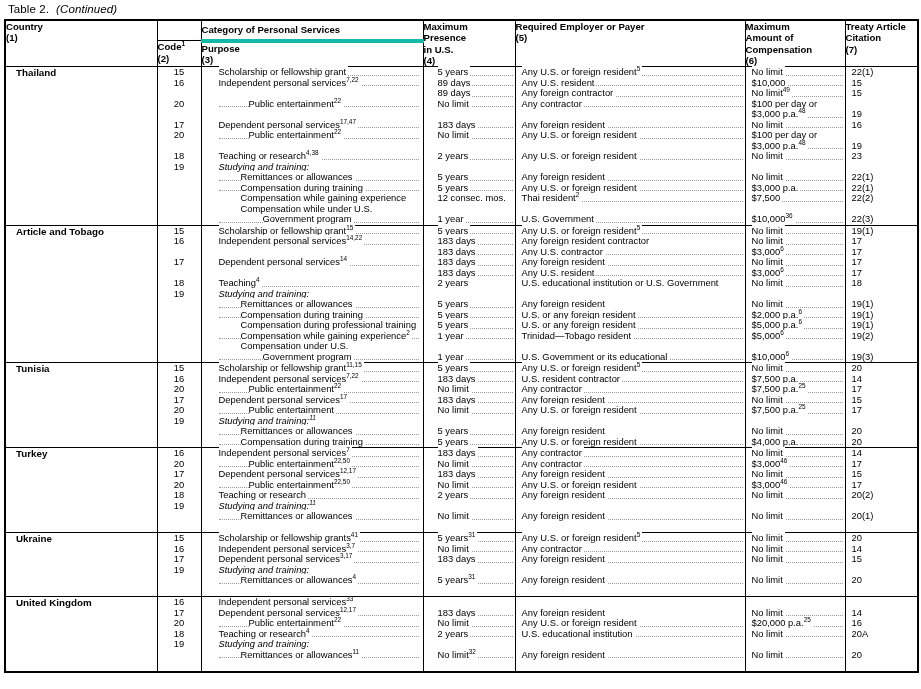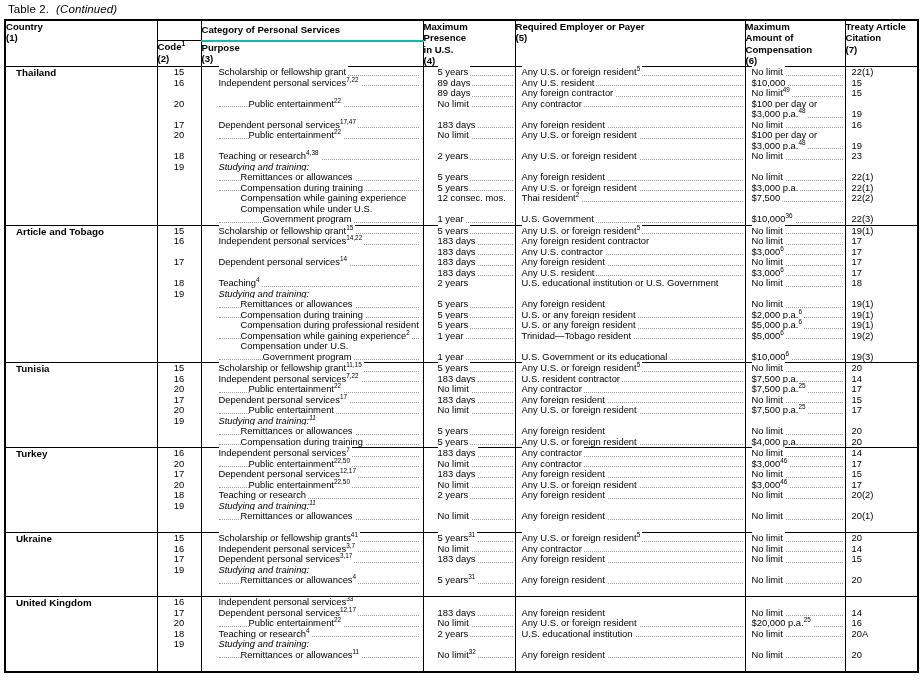--- a/index.html
+++ b/index.html
@@ -46,21 +46,21 @@
 
   thead th {
     text-align: left;
     font-weight: bold;
     font-size: 9.6px;
     line-height: 1.18;
     padding: 2px 2px 3px 2px;
     vertical-align: middle;
   }
   thead th.hdr-group {
-    border-bottom: 2px solid #14b8a6;
+    border-bottom: 4px solid #14b8a6;
     padding-top: 3px;
     padding-bottom: 3px;
   }
   thead th.blank-cell { border-bottom: 1px solid #000; }
 
   .sup { font-size: 6.4px; vertical-align: super; line-height: 0; }
 
   
   col.c-country  { width: 152px; }
   col.c-code     { width: 44px;  }
@@ -297,21 +297,21 @@
           <td class="cell purpose">
             <div class="ln leader"><span class="dots"></span><span class="txt">Scholarship or fellowship grant<span class="sup">15</span></span></div>
             <div class="ln leader"><span class="dots"></span><span class="txt">Independent personal services<span class="sup">14,22</span></span></div>
             <div class="ln sp">&nbsp;</div>
             <div class="ln leader"><span class="dots"></span><span class="txt">Dependent personal services<span class="sup">14</span></span></div>
             <div class="ln sp">&nbsp;</div>
             <div class="ln leader"><span class="dots"></span><span class="txt">Teaching<span class="sup">4</span></span></div>
             <div class="ln ital">Studying and training:</div>
             <div class="ln ind2 leader"><span class="dots"></span><span class="txt">Remittances or allowances</span></div>
             <div class="ln ind2 leader"><span class="dots"></span><span class="txt">Compensation during training</span></div>
-            <div class="ln ind2">Compensation during professional resident</div>
+            <div class="ln ind2">Compensation during professional training</div>
             <div class="ln ind2 leader"><span class="dots"></span><span class="txt">Compensation while gaining experience<span class="sup">2</span></span></div>
             <div class="ln ind2">Compensation under U.S.</div>
             <div class="ln ind3 leader"><span class="dots"></span><span class="txt">Government program</span></div>
           </td>
           <td class="cell presence">
             <div class="ln leader"><span class="dots"></span><span class="txt">5 years</span></div>
             <div class="ln leader"><span class="dots"></span><span class="txt">183 days</span></div>
             <div class="ln leader"><span class="dots"></span><span class="txt">183 days</span></div>
             <div class="ln leader"><span class="dots"></span><span class="txt">183 days</span></div>
             <div class="ln leader"><span class="dots"></span><span class="txt">183 days</span></div>

